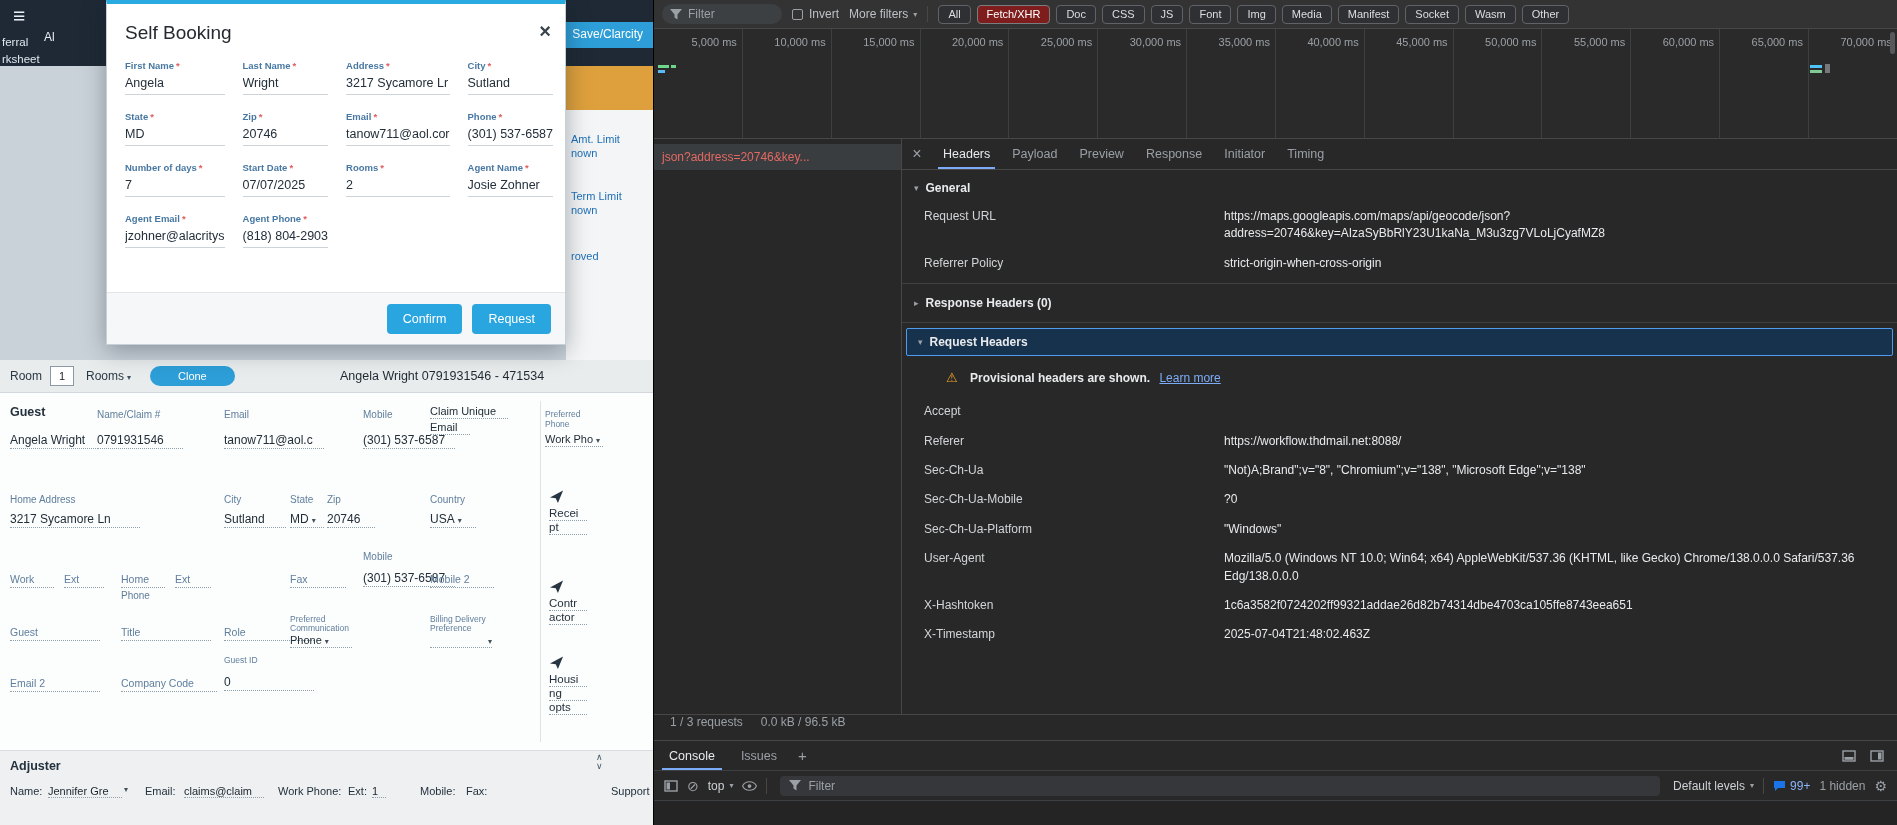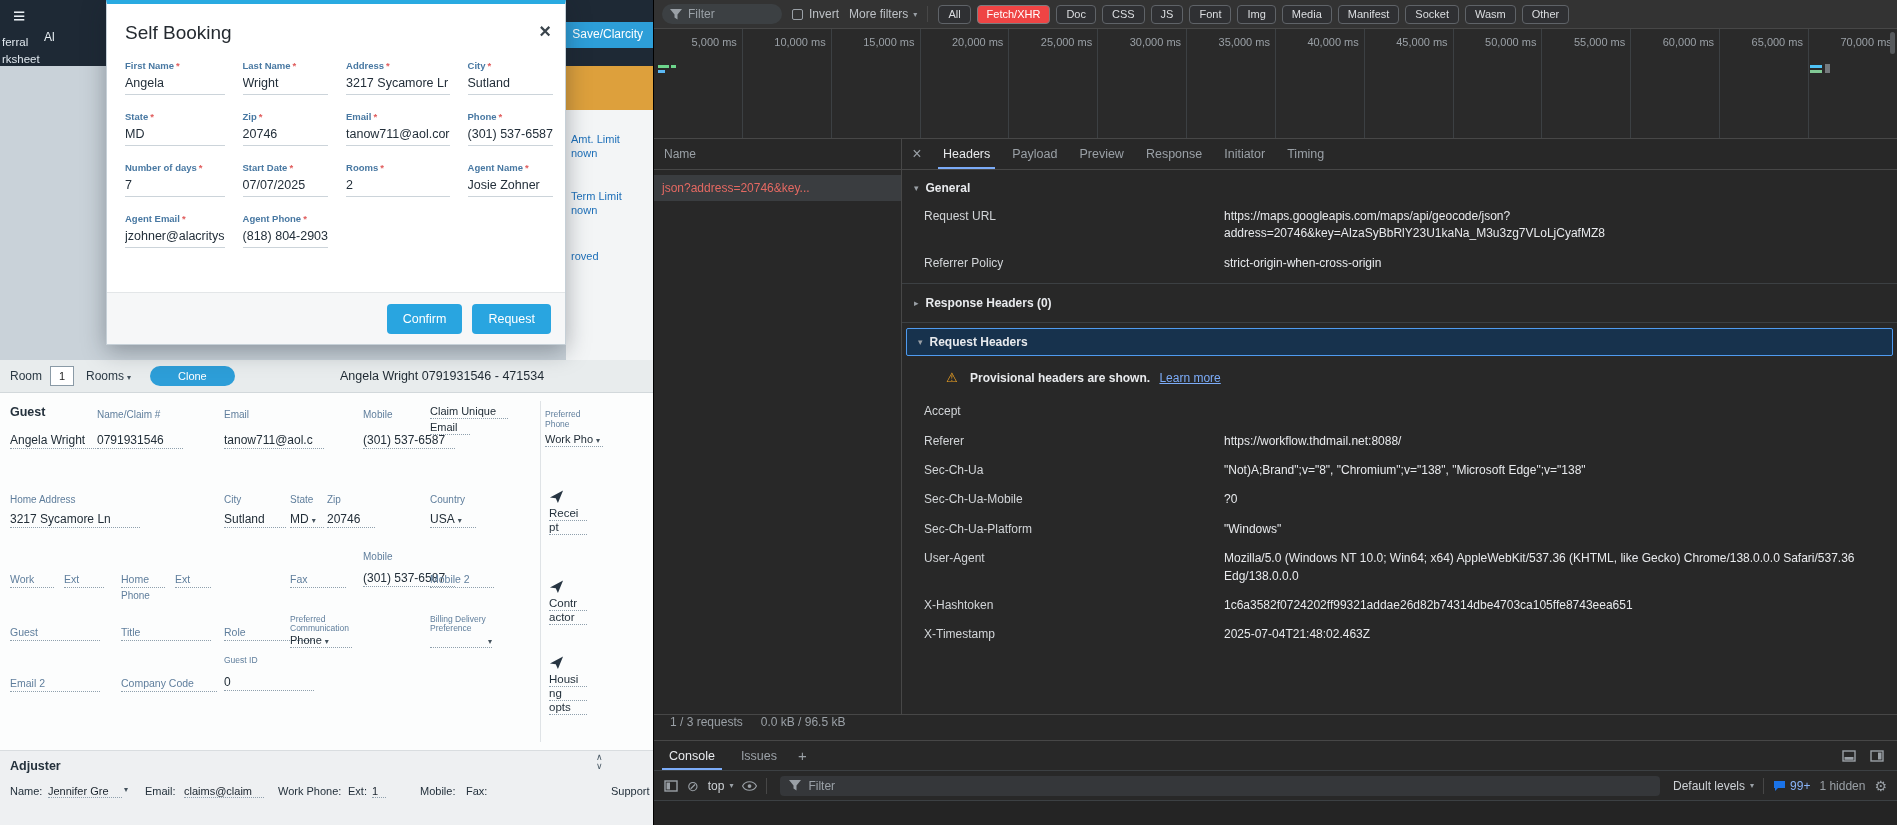--- a/index.html
+++ b/index.html
@@ -69,21 +69,21 @@
   .vdiv { width:1px; height:16px; background:#474747; }
 
   .net-toolbar { flex:0 0 29px; background:#333333; border-bottom:1px solid #474747; display:flex; align-items:center; gap:10px; padding:0 8px; overflow:hidden; }
   .net-filter { display:flex; align-items:center; gap:6px; background:#3c4043; border-radius:12px; padding:3px 12px 3px 8px; width:120px; font-size:12px; color:#9aa0a6; }
   .invert { display:flex; align-items:center; gap:6px; font-size:12px; color:#bdc1c6; cursor:pointer; }
   .cb { width:11px; height:11px; border:1.5px solid #9aa0a6; border-radius:2px; }
   .morefilters { display:flex; align-items:center; gap:5px; font-size:12px; color:#bdc1c6; cursor:pointer; }
   .crt-d { font-size:8px; color:#9aa0a6; }
   .chips { display:flex; align-items:center; gap:6px; }
   .chip { font-size:11px; color:#dcdee1; background:#2f3033; border:1px solid #5f6368; border-radius:4px; padding:2.5px 9px; cursor:pointer; white-space:nowrap; }
-  .chip.selected { background:#ef4444; border-color:#7a7d80; color:#fff; }
+  .chip.selected { background:#7f1d1d; border-color:#7a7d80; color:#fff; }
 
   .overview { position:relative; flex:0 0 110px; border-bottom:1px solid #474747; background:#2a2a2a; overflow:hidden; }
   .tl-cols { display:flex; height:100%; }
   .tl-col { flex:0 0 88.857px; border-right:1px solid #3c4043; text-align:right; padding:7px 5px 0 0; font-size:11px; color:#9aa0a6; white-space:nowrap; overflow:hidden; }
   .tl-bar { position:absolute; }
   .dt-scroll { position:absolute; right:2px; top:3px; width:5px; height:22px; background:#56595c; border-radius:3px; }
 
   .net-main { flex:1 1 auto; display:flex; min-height:0; }
   .names { flex:0 0 248px; border-right:1px solid #474747; display:flex; flex-direction:column; }
   .names-h { flex:0 0 31px; border-bottom:1px solid #474747; padding:8px 10px; font-size:12px; color:#9aa0a6; }
@@ -401,21 +401,20 @@
       <div class="tl-bar" style="left:4px;top:41px;width:7px;height:3px;background:#5bb9f5"></div>
       <div class="tl-bar" style="left:17px;top:36px;width:5px;height:3px;background:#6dd58c"></div>
       <div class="tl-bar" style="left:1156px;top:36px;width:12px;height:3px;background:#4fc3f7"></div>
       <div class="tl-bar" style="left:1156px;top:41px;width:12px;height:3px;background:#81c995"></div>
       <div class="tl-bar" style="left:1171px;top:35px;width:5px;height:9px;background:#75797d"></div>
       <div class="dt-scroll"></div>
     </div>
 
     <div class="net-main">
       <div class="names">
-        <div class="names-h">Name</div>
         <div class="req-row">json?address=20746&amp;key...</div>
       </div>
 
       <div class="details">
         <div class="dtabs">
           <span class="dclose">×</span>
           <div class="dtablist">
               <span class="dtab selected">Headers</span>
               <span class="dtab">Payload</span>
               <span class="dtab">Preview</span>

